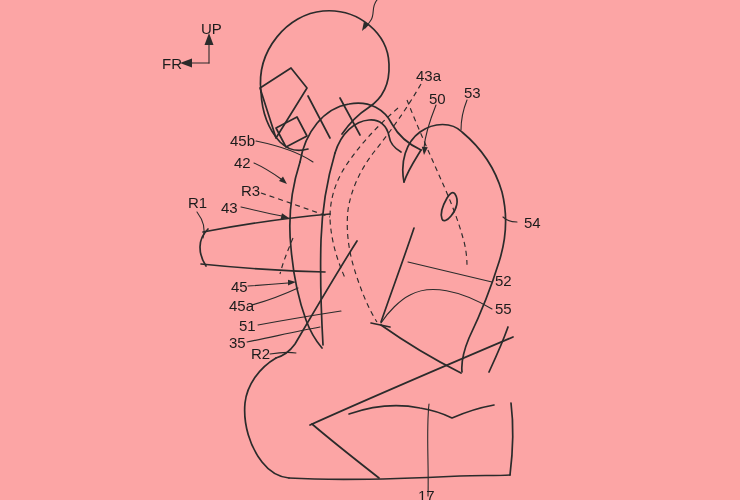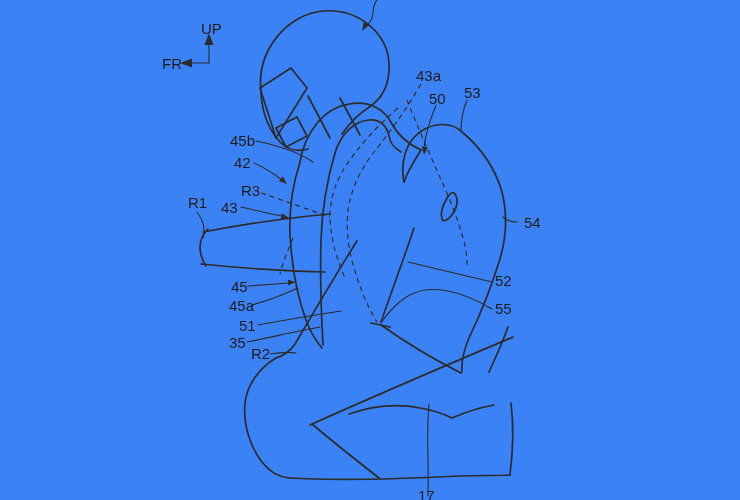--- a/index.html
+++ b/index.html
@@ -1,16 +1,16 @@
 <!DOCTYPE html>
 <html><head>
 <meta charset="utf-8">
 <style>
   html,body{margin:0;padding:0;background:#fff;}
-  #stage{position:relative;width:740px;height:500px;background:#3b82f6;overflow:hidden;
+  #stage{position:relative;width:740px;height:500px;background:#fca5a5;overflow:hidden;
          font-family:"Liberation Sans", sans-serif;}
   svg{display:block;}
   .fig{fill:none;stroke:#2b2b2b;stroke-width:1.7;stroke-linecap:round;stroke-linejoin:round;}
   .thin{fill:none;stroke:#2b2b2b;stroke-width:1.1;stroke-linecap:round;}
   .dash{fill:none;stroke:#2b2b2b;stroke-width:1.15;stroke-dasharray:5 4;stroke-linecap:butt;}
   .head{fill:#2b2b2b;stroke:none;}
   text.lbl{fill:#1c1c1c;font-size:15px;font-family:"Liberation Sans", sans-serif;}
 </style>
 </head>
 <body>

